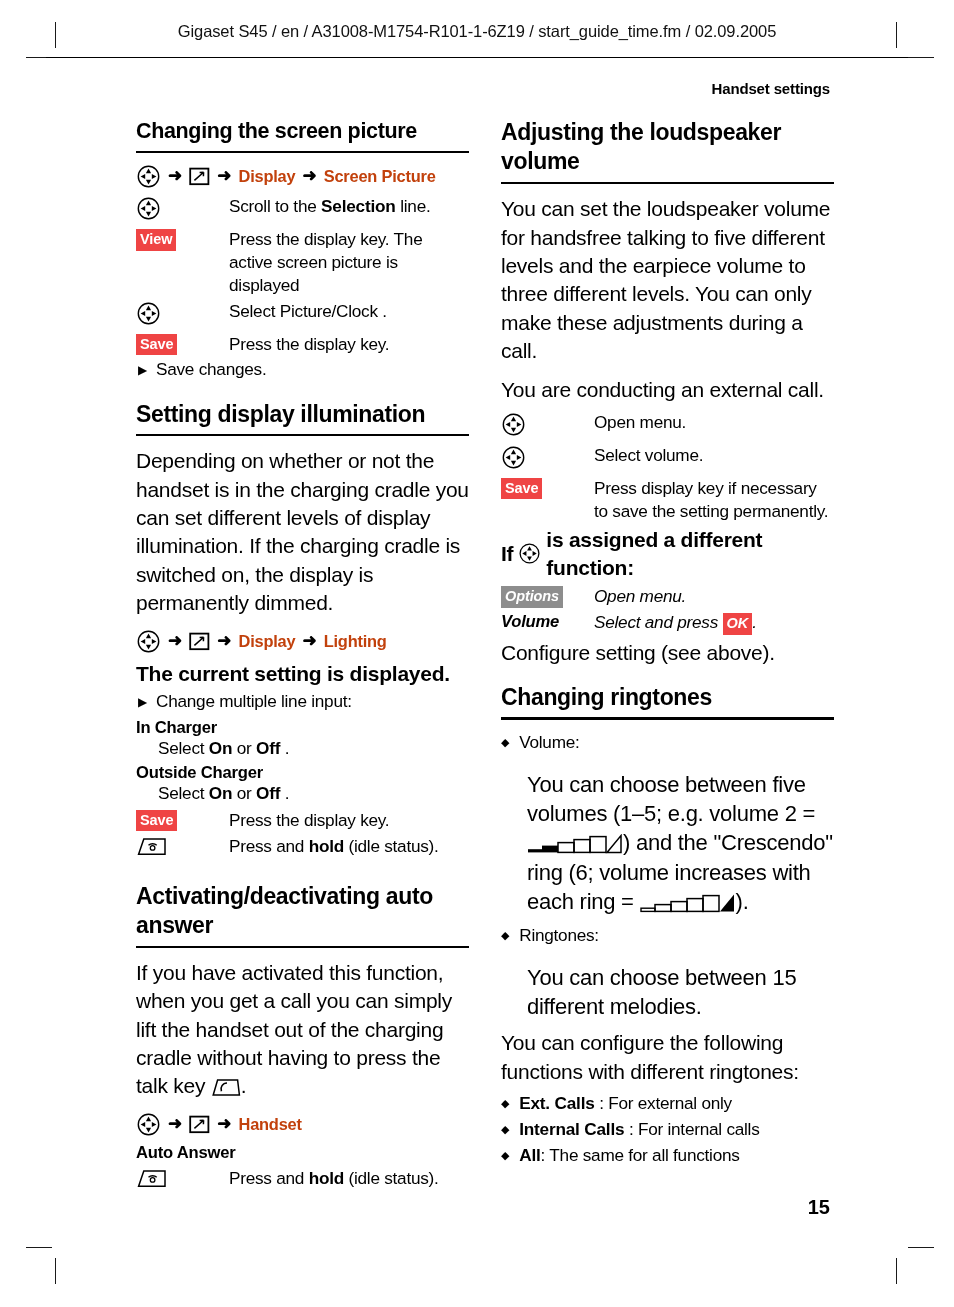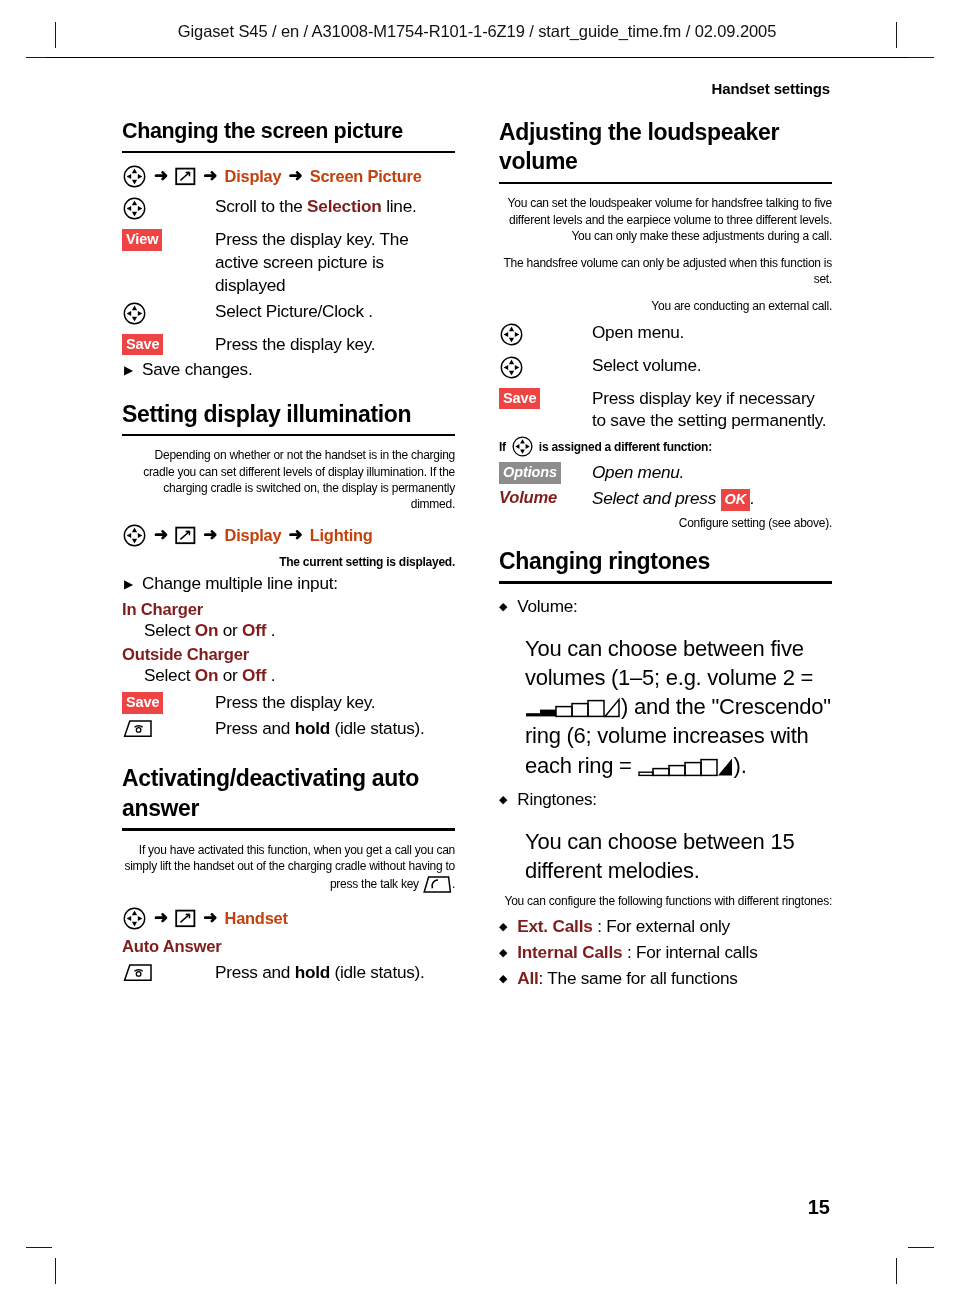--- a/index.html
+++ b/index.html
@@ -43,50 +43,49 @@
     right: 124px;
     top: 80px;
     font-size: 15px;
     font-weight: bold;
     letter-spacing: -0.15px;
   }
 
   
   .columns {
     position: absolute;
-    left: 122px;
+    left: 136px;
     top: 118px;
     width: 710px;
     display: flex;
-    gap: 44px;
+    gap: 32px;
   }
   .col { width: 333px; }
 
   
   h2.sec {
     font-size: 21.5px;
     font-weight: bold;
     line-height: 1.28;
     margin: 0 0 5px 0;
     letter-spacing: -0.35px;
   }
   h2.sec.big { font-size: 23px; }
   .rule {
     height: 2.5px;
     background: #000;
     margin: 0 0 11px 0;
   }
 
   
   p.body {
-    font-size: 12px;
+    font-size: 21px;
     line-height: 1.35;
     margin: 0 0 11px 0;
     letter-spacing: -0.25px;
-    text-align: right;
   }
   p.body.tight { margin-bottom: 6px; }
   p.body.nogap { margin-bottom: 2px; font-weight: bold; }
 
   
   .steps { display: block; margin: 0 0 2px 0; }
   .step {
     display: flex;
     align-items: flex-start;
     margin-bottom: 3px;
@@ -120,21 +119,21 @@
   .arrow-r {
     font-weight: bold;
     font-size: 17px;
     line-height: 1;
     position: relative;
     top: -1px;
   }
 
   
   .grey {
-    color: #7f1d1d;
+    color: #000000;
     font-weight: bold;
     letter-spacing: -0.2px;
   }
   .sub-label {
     font-size: 16.6px;
     margin: 4px 0 0 0;
   }
   .sub-line {
     font-size: 17.2px;
     margin: 0 0 4px 22px;
@@ -418,21 +417,20 @@
     </div>
 
   </div>
 
   <div class="col">
 
     <h2 class="sec big">Adjusting the loudspeaker volume</h2>
     <div class="rule"></div>
 
     <p class="body">You can set the loudspeaker volume for handsfree talking to five different levels and the earpiece volume to three different levels. You can only make these adjustments during a call.</p>
-    <p class="body">The handsfree volume can only be adjusted when this function is set.</p>
     <p class="body tight">You are conducting an external call.</p>
 
     <div class="steps">
       <div class="step">
         <div class="step-key">
           <svg width="25" height="25" viewBox="0 0 25 25">
             <circle cx="12.5" cy="12.5" r="10.2" fill="none" stroke="#000" stroke-width="1.4"></circle>
             <polygon points="12.5,4.6 15.1,9.2 9.9,9.2" fill="#000"></polygon>
             <polygon points="12.5,20.4 15.1,15.8 9.9,15.8" fill="#000"></polygon>
             <polygon points="4.6,12.5 9.2,9.9 9.2,15.1" fill="#000"></polygon>

